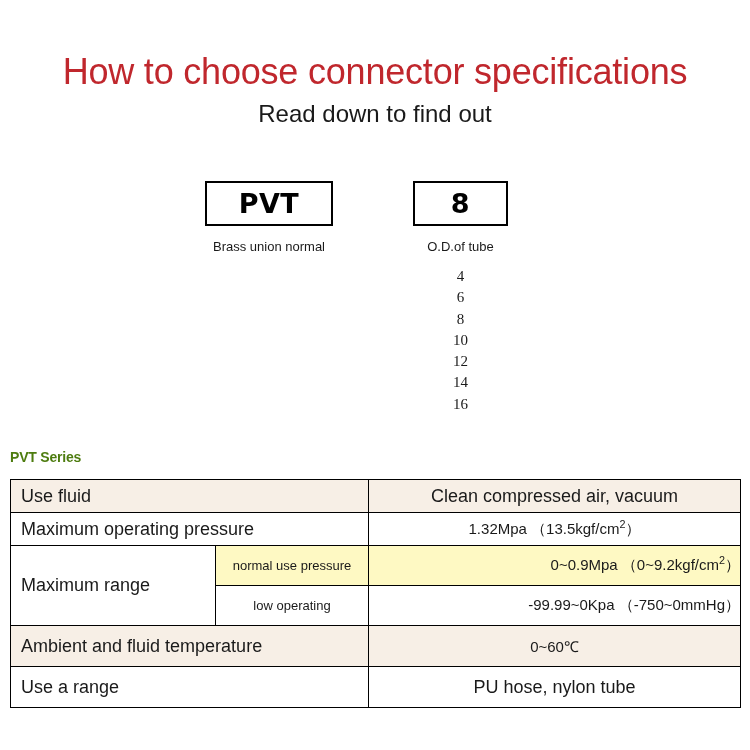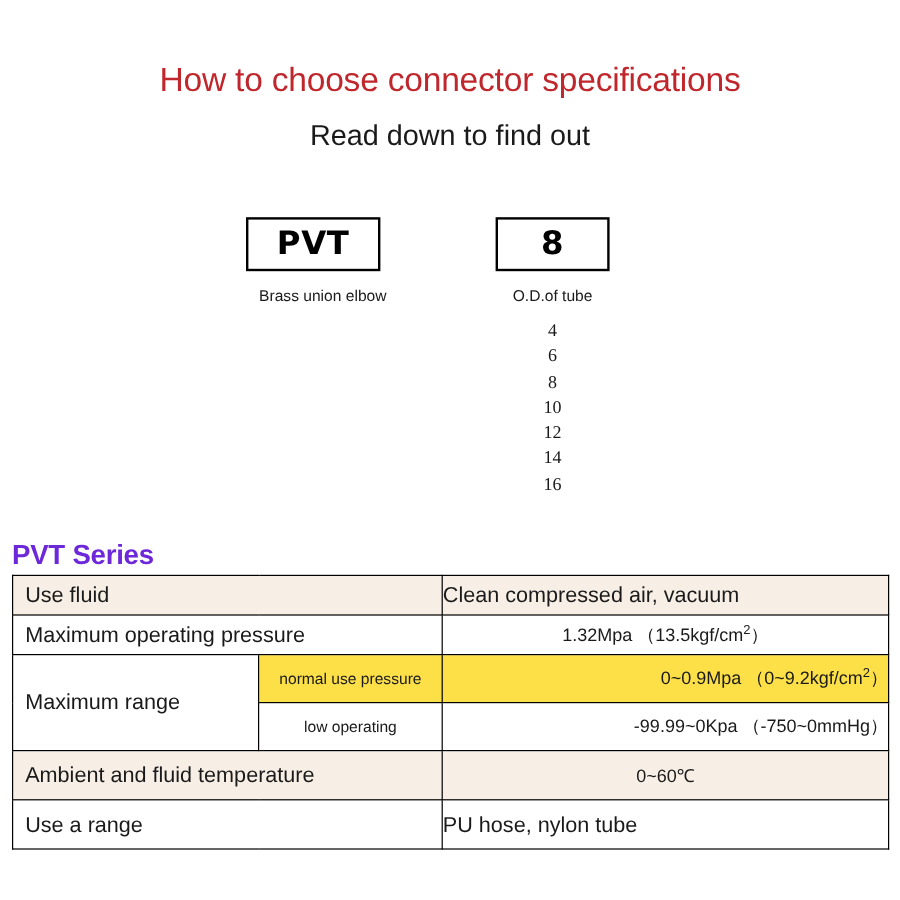--- a/index.html
+++ b/index.html
@@ -16,21 +16,21 @@
     position: relative;
   }
 
   
   .page-title {
     position: absolute;
     left: 0;
     top: 51px;
     width: 750px;
     text-align: center;
-    font-size: 28px;
+    font-size: 36px;
     font-weight: 400;
     color: #c0272d;
     letter-spacing: -0.2px;
     white-space: nowrap;
   }
   .page-subtitle {
     position: absolute;
     left: 0;
     top: 100px;
     width: 750px;
@@ -52,21 +52,21 @@
     box-sizing: border-box;
   }
   .code-box-value {
     font-family: "DejaVu Sans", sans-serif;
     font-weight: bold;
     font-size: 27px;
     color: #000000;
     letter-spacing: 0.5px;
     line-height: 1;
   }
-  #box-series { left: 205px; top: 181px; width: 112px; height: 45px; }
+  #box-series { left: 205px; top: 181px; width: 128px; height: 45px; }
   #box-size   { left: 413px; top: 181px; width: 95px;  height: 45px; }
 
   .code-caption {
     position: absolute;
     text-align: center;
     font-size: 13px;
     color: #1a1a1a;
     white-space: nowrap;
   }
   #caption-series { left: 205px; top: 239px; width: 128px; }
@@ -85,58 +85,59 @@
     font-size: 15px;
     line-height: 21.3px;
     color: #1a1a1a;
   }
 
   
   .series-heading {
     position: absolute;
     left: 10px;
     top: 449px;
-    font-size: 23px;
+    font-size: 14px;
     font-weight: bold;
-    color: #6d28d9;
+    color: #4d7c0f;
     letter-spacing: -0.2px;
     white-space: nowrap;
   }
 
   .spec-table {
     position: absolute;
     left: 10px;
     top: 479px;
     width: 730px;
     border-collapse: collapse;
     table-layout: fixed;
   }
   .spec-table td {
     border: 1px solid #000000;
     padding: 0 0;
     color: #1a1a1a;
     background: #ffffff;
   }
   .spec-table tr.shaded > td { background: #f7efe6; }
-  .spec-table td.shaded { background: #fde047; }
+  .spec-table td.shaded { background: #fef9c3; }
   .spec-table td.plain { background: #ffffff; }
 
   .cell-label {
     font-size: 18px;
     padding-left: 10px !important;
     height: 32px;
   }
   .cell-label-tall { height: 78px; }
   .cell-sublabel {
     font-size: 13px;
     text-align: center;
     height: 39px;
   }
   .cell-value {
     font-size: 18px;
+    text-align: center;
     height: 32px;
   }
   .cell-value-small {
     font-size: 15px;
     text-align: right;
     height: 39px;
   }
   .cell-value-mid {
     font-size: 15px;
     text-align: center;
@@ -149,21 +150,21 @@
 </style>
 </head>
 <body>
 
 <div class="page-title">How to choose connector specifications</div>
 <div class="page-subtitle">Read down to find out</div>
 
 <div class="code-box" id="box-series">
   <span class="code-box-value">PVT</span>
 </div>
-<div class="code-caption" id="caption-series">Brass union elbow</div>
+<div class="code-caption" id="caption-series">Brass union normal</div>
 
 <div class="code-box" id="box-size">
   <span class="code-box-value">8</span>
 </div>
 <div class="code-caption" id="caption-size">O.D.of tube</div>
 
 <div class="size-list">
   <div class="size-list-item">4</div>
   <div class="size-list-item">6</div>
   <div class="size-list-item">8</div>

